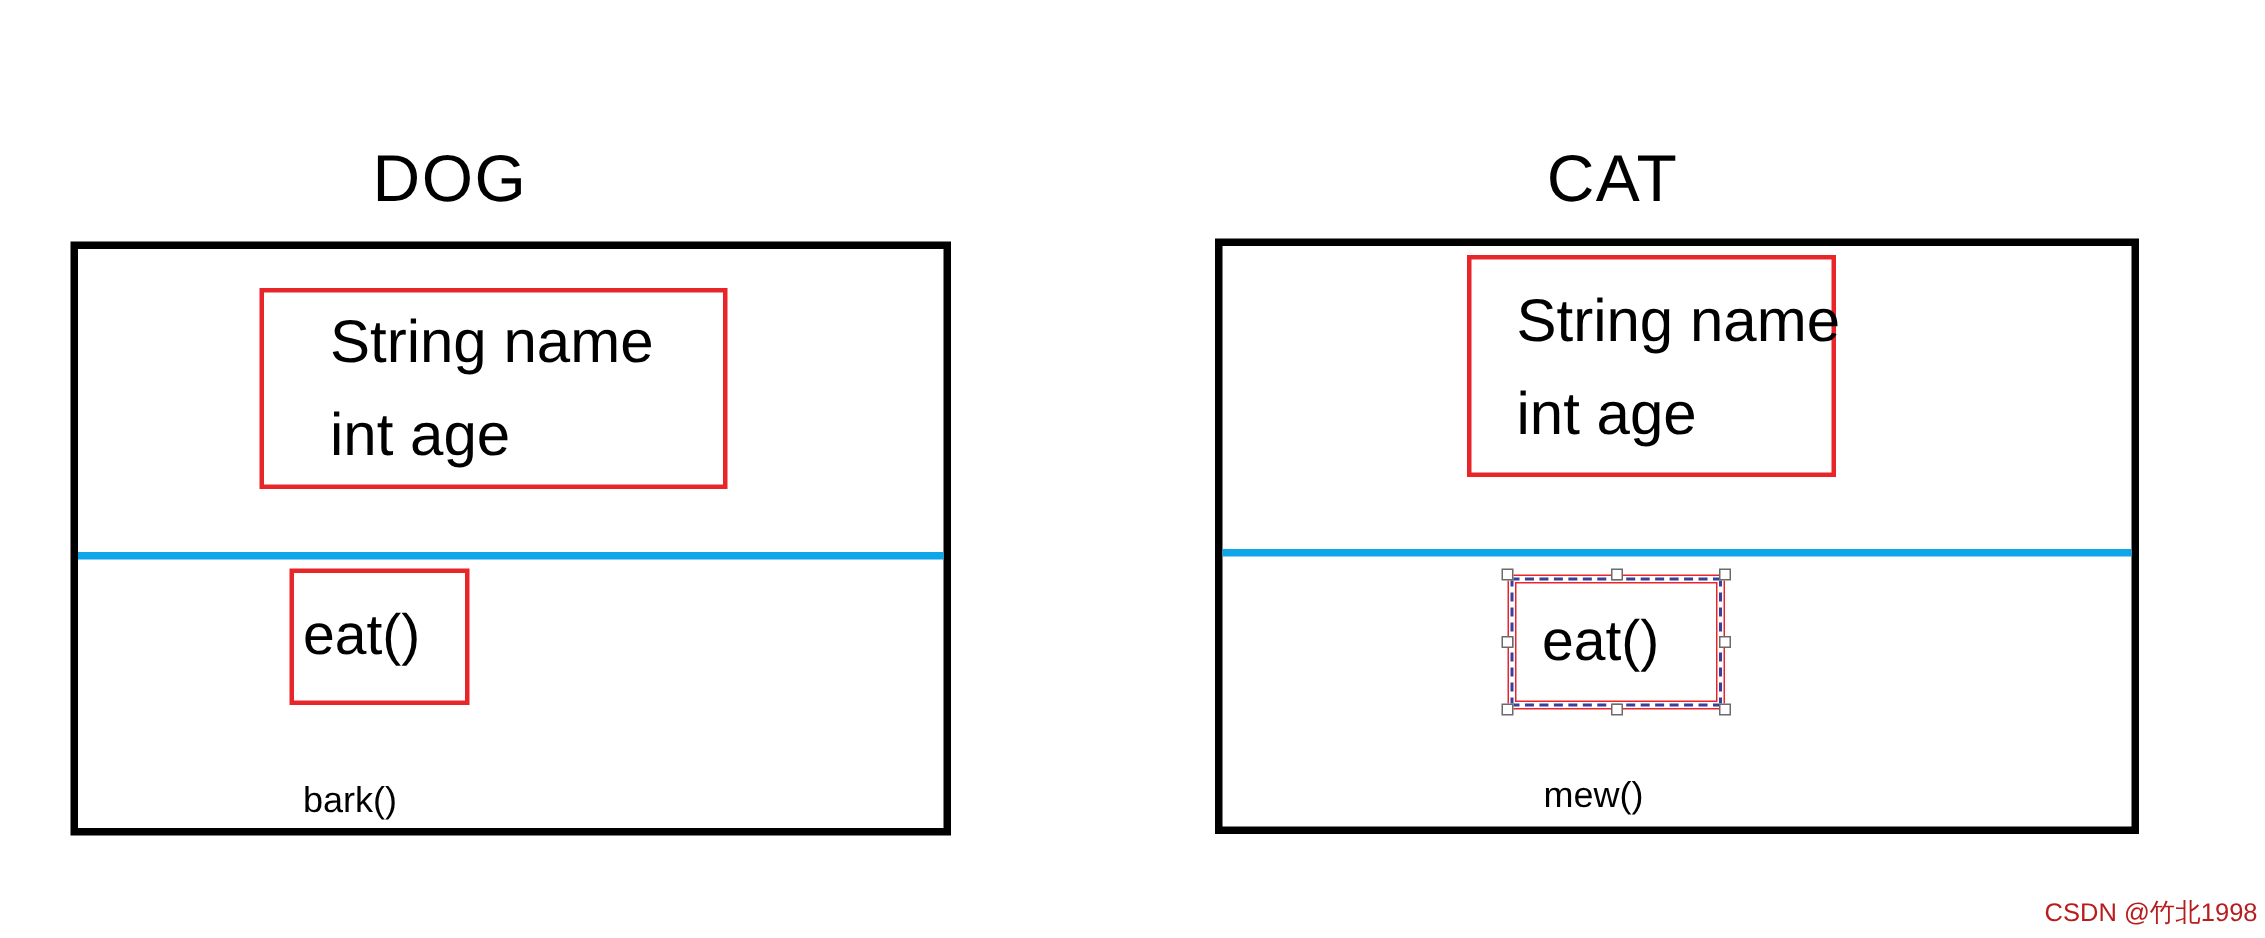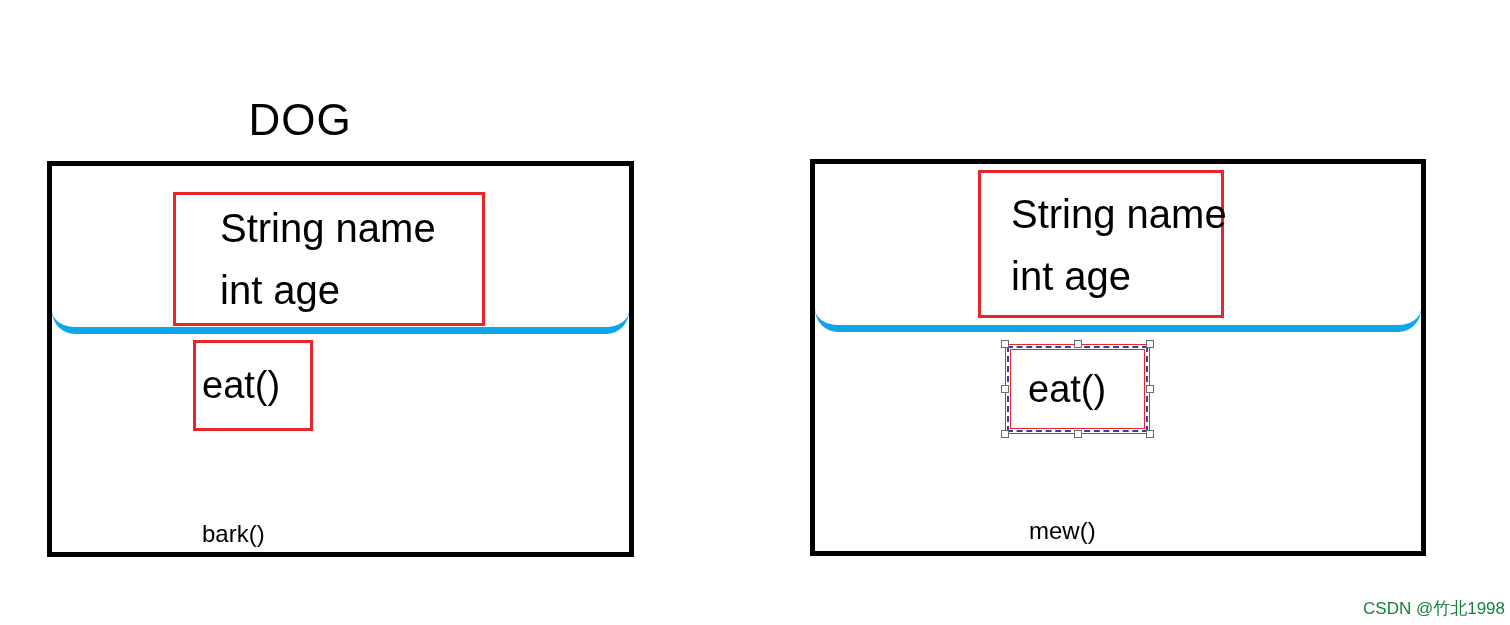--- a/index.html
+++ b/index.html
@@ -30,23 +30,22 @@
     border:5px solid #000;
     background:#fff;
     display:flex;
     flex-direction:column;
   }
   .dog-box { left:47px; top:161px; width:587px; height:396px; }
   .cat-box { left:810px; top:159px; width:616px; height:397px; }
 
   .section-top {
     position:relative;
-    height:168px;
-    border-bottom:7px solid #0ea5e9;
-    border-radius:23px;
+    height:207px;
+    border-bottom:5px solid #0ea5e9;
   }
   .section-bottom {
     position:relative;
     flex:1;
   }
 
   .red-box {
     position:absolute;
     border:3px solid #e8262a;
     background:transparent;
@@ -109,21 +108,21 @@
   .h-w  { left:-5px;  top:calc(50% - 4px); }
   .h-e  { right:-5px; top:calc(50% - 4px); }
   .h-sw { left:-5px;  bottom:-5px; }
   .h-s  { left:calc(50% - 4px); bottom:-5px; }
   .h-se { right:-5px; bottom:-5px; }
 
   .watermark {
     position:absolute;
     right:5px; top:597px;
     font-size:17px;
-    color:#15803d;
+    color:#b91c1c;
     white-space:nowrap;
   }
 </style>
 </head>
 <body>
 
 <div class="canvas">
 
   <div class="class-title dog-title">DOG</div>
 
@@ -135,20 +134,21 @@
       </div>
     </div>
     <div class="section-bottom">
       <div class="red-box dog-eat">
         <span>eat()</span>
       </div>
       <div class="plain-method dog-bark">bark()</div>
     </div>
   </div>
 
+  <div class="class-title cat-title">CAT</div>
 
   <div class="class-box cat-box">
     <div class="section-top">
       <div class="red-box attr-box cat-attr">
         <div>String name</div>
         <div>int age</div>
       </div>
     </div>
     <div class="section-bottom">
       <div class="sel-box">

